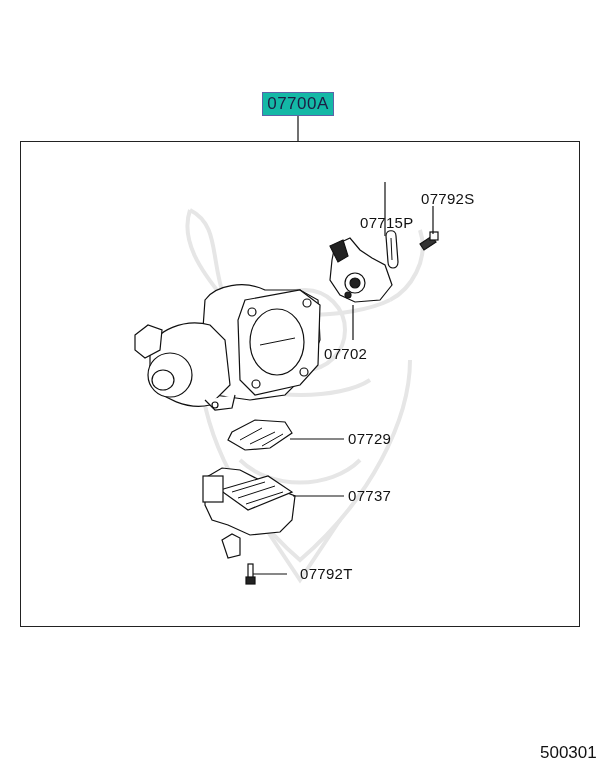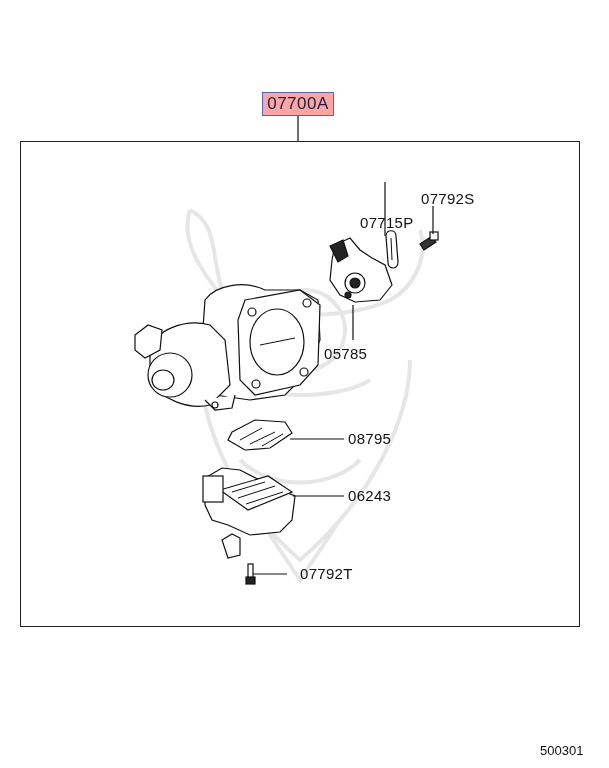--- a/index.html
+++ b/index.html
@@ -1,28 +1,28 @@
 <!DOCTYPE html>
 <html><head>
 <meta charset="utf-8">
 <style>
   html, body { margin:0; padding:0; background:#ffffff; }
   body { width:609px; height:768px; position:relative; overflow:hidden;
          font-family:"Liberation Sans", sans-serif; color:#111; }
   .abs { position:absolute; }
   .header-label {
     left:262px; top:92px; width:72px; height:24px;
-    background:#fca5a5; border:1px solid #5d63a8; box-sizing:border-box;
+    background:#14b8a6; border:1px solid #5d63a8; box-sizing:border-box;
     font-size:17px; color:#1d1d44; text-align:center; line-height:22px;
     letter-spacing:0.5px; cursor:pointer;
   }
   .frame { left:20px; top:141px; width:560px; height:486px;
            border:1.2px solid #222; box-sizing:border-box; }
   .callout { font-size:15px; color:#111; white-space:nowrap; cursor:pointer; letter-spacing:0.3px; }
-  .footer-code { left:540px; top:743px; font-size:13px; color:#111; }
+  .footer-code { left:540px; top:743px; font-size:17px; color:#111; }
   svg.diagram { position:absolute; left:0; top:0; }
 </style>
 </head>
 <body>
 
 <div class="abs header-label">07700A</div>
 
 <div class="abs frame"></div>
 
 <svg class="diagram" width="609" height="768" viewBox="0 0 609 768">
@@ -105,18 +105,18 @@
     <line x1="433" y1="206" x2="433" y2="234"></line>
     <line x1="353" y1="305" x2="353" y2="340"></line>
     <line x1="290" y1="439" x2="344" y2="439"></line>
     <line x1="293" y1="496" x2="344" y2="496"></line>
     <line x1="253" y1="574" x2="287" y2="574"></line>
   </g>
 </svg>
 
 <div class="abs callout" style="left:360px; top:166px;margin-top:48px;">07715P</div>
 <div class="abs callout" style="left:421px; top:190px;">07792S</div>
-<div class="abs callout" style="left:324px; top:345px;">05785</div>
-<div class="abs callout" style="left:348px; top:430px;">08795</div>
-<div class="abs callout" style="left:348px; top:487px;">06243</div>
+<div class="abs callout" style="left:324px; top:345px;">07702</div>
+<div class="abs callout" style="left:348px; top:430px;">07729</div>
+<div class="abs callout" style="left:348px; top:487px;">07737</div>
 <div class="abs callout" style="left:290px; top:565px;margin-left:10px;">07792T</div>
 
 <div class="abs footer-code">500301</div>
 
 </body></html>

